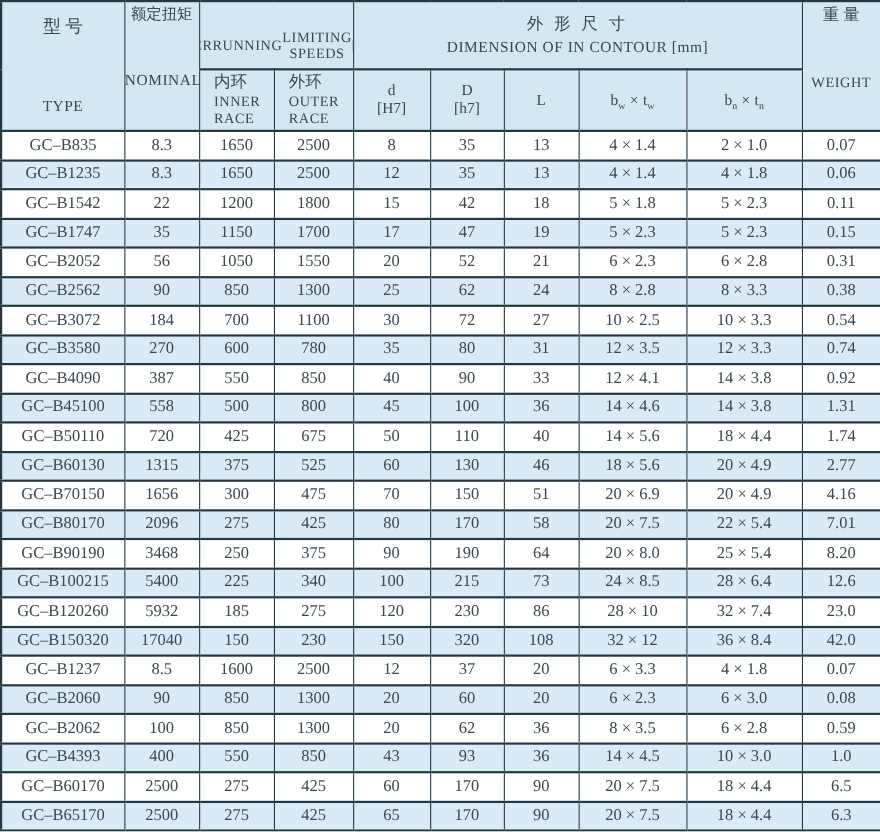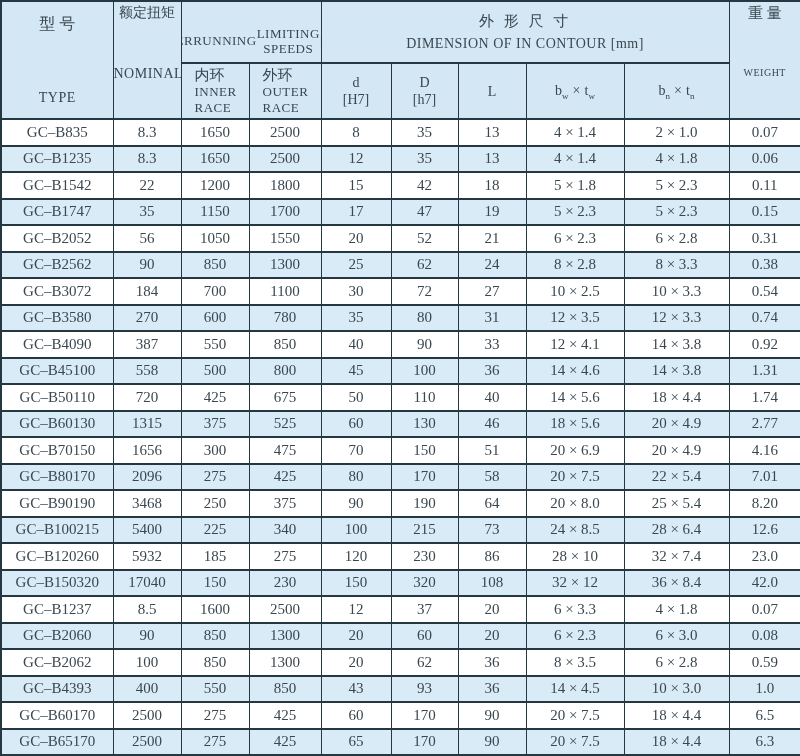--- a/index.html
+++ b/index.html
@@ -48,21 +48,21 @@
     gap:44px;
   }
   .vstack-top{
     display:flex;flex-direction:row;
     justify-content:center;align-items:center;
     height:56px;line-height:15px;
   }
   .zh{font-size:16px;}
   .zh-sp{font-size:15px;letter-spacing:3px;text-align:center;}
   .en{font-size:14px;letter-spacing:0.5px;}
-  .en-sm{font-size:10px;letter-spacing:0.5px;}
+  .en-sm{font-size:13px;letter-spacing:0.5px;}
   .unit{font-size:14px;margin-top:20px;}
   .speeds-zh{font-size:14px;line-height:16px;}
   .speeds-en{font-size:13px;line-height:15px;letter-spacing:0.5px;margin-top:17px;}
   .dim-wrap{display:flex;flex-direction:column;justify-content:center;gap:5px;height:58px;}
   .race-cell{text-align:left;padding-left:13px;vertical-align:middle;}
   .race-zh{font-size:15px;line-height:17px;}
   .race-en{font-size:13px;line-height:16px;letter-spacing:0.5px;}
   .two-line{font-size:14px;line-height:17px;}
   .sym{font-size:14px;}
   .sym sub{font-size:9px;}

